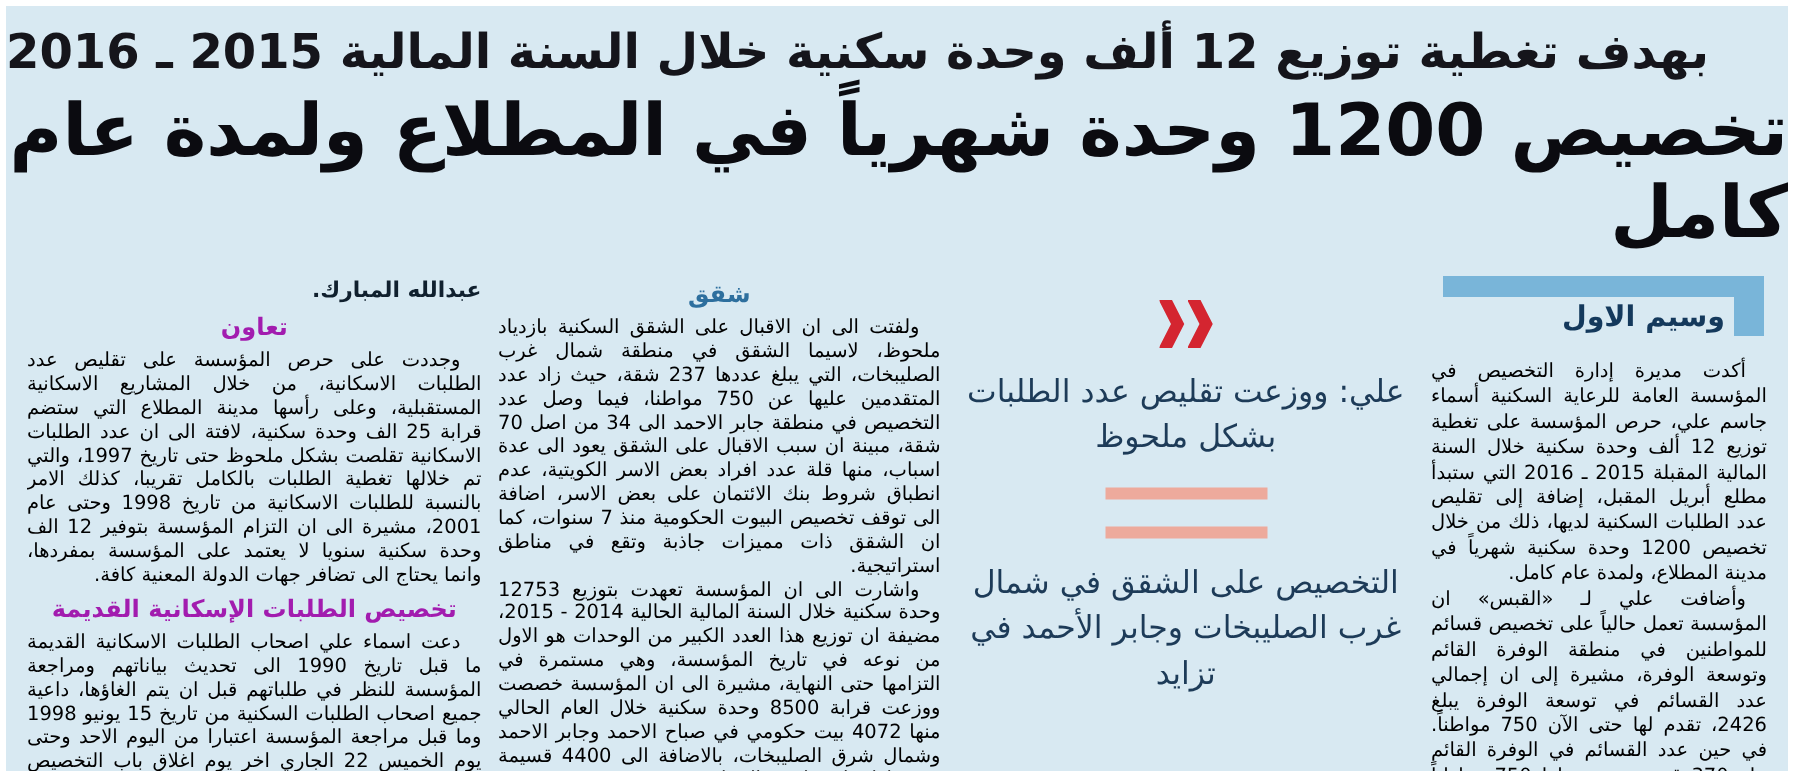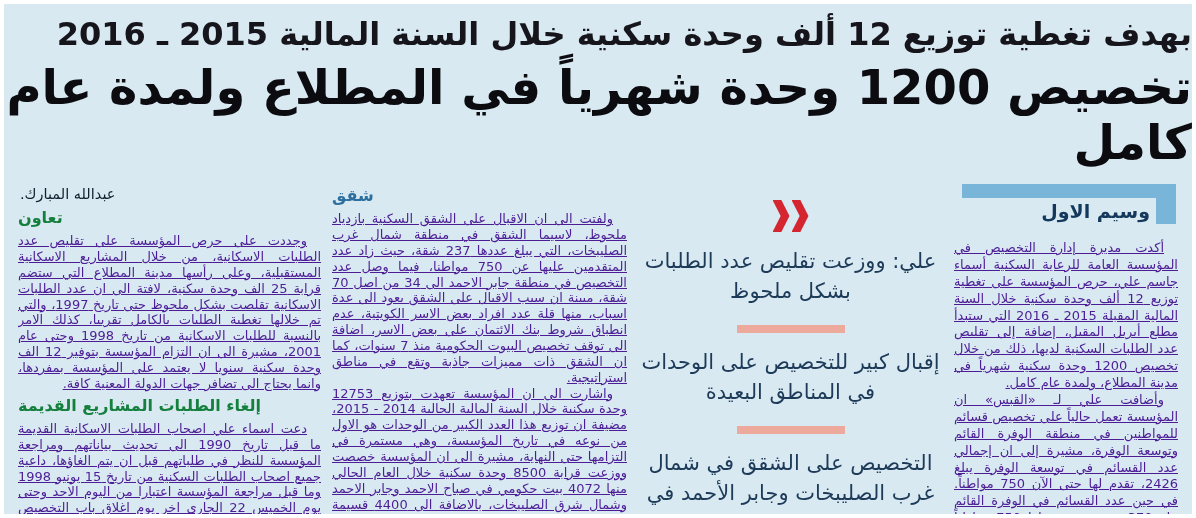--- a/index.html
+++ b/index.html
@@ -6,61 +6,61 @@
   body{
     width:1196px;height:518px;background:#ffffff;overflow:hidden;
     font-family:"DejaVu Sans", sans-serif;direction:rtl;
   }
   .page{
     position:absolute;left:4px;top:4px;width:1188px;height:510px;
     background:#d8e9f2;overflow:hidden;
   }
   
   .kicker{
-    margin-top:10px;text-align:right;
+    margin-top:10px;text-align:left;
     font-size:32px;font-weight:bold;color:#15151b;
     letter-spacing:0px;line-height:1.3;
   }
   .headline{
     margin-top:4px;
     font-size:48px;font-weight:bold;color:#0b0b10;
     letter-spacing:-1px;line-height:1.15;
   }
   
   .columns{
     display:flex;justify-content:space-between;
     padding:0 14px;margin-top:12px;height:338px;overflow:hidden;
   }
   .col{overflow:hidden;}
   .col-wasim{width:224px;}
   .col-quotes{width:305px;}
   .col-middle{width:295px;}
   .col-left{width:303px;}
   
-  .bodytext{font-size:13px;line-height:1.3;color:#4c1d95;text-align:justify;text-decoration:underline;}
+  .bodytext{font-size:13px;line-height:1.3;color:#000000;text-align:justify;}
   .bodytext-tight{line-height:1.22;}
   p.para{margin:0;text-indent:14px;}
   
   .byline-flag{position:relative;height:52px;margin-bottom:6px;}
   .flag-bar{position:absolute;top:2px;right:2px;left:8px;height:14px;background:#79b5d9;}
   .flag-tab{position:absolute;top:16px;right:2px;width:20px;height:26px;background:#79b5d9;}
   .flag-name{
     position:absolute;top:18px;right:28px;
     font-size:19px;font-weight:bold;color:#14395c;
   }
   
   .sec-head{
-    text-align:left;font-weight:bold;font-size:16px;
+    text-align:center;font-weight:bold;font-size:16px;
     color:#2d6f9e;margin:4px 0 6px;line-height:1.2;
   }
-  .sec-head.dark{color:#15803d;}
+  .sec-head.dark{color:#a21caf;}
   
   .byline-left{
-    text-align:left;direction:rtl;
-    font-size:14.5px;font-weight:normal;color:#10202e;
+    text-align:right;direction:rtl;
+    font-size:14.5px;font-weight:bold;color:#10202e;
     margin:4px 0 6px;padding-left:2px;
   }
   .byline-left .inner{display:inline-block;}
   
   .quotes{text-align:center;padding-top:18px;}
   .chev-row{display:flex;justify-content:center;gap:2px;}
   .chev{width:17px;height:32px;background:#d42530;}
   .chev.right{clip-path:polygon(0% 0%,52% 0%,100% 50%,52% 100%,0% 100%,48% 50%);}
   .quote-text{
     font-size:21px;line-height:1.45;color:#1d3b58;
@@ -90,21 +90,20 @@
       </div>
     </div>
 
     <div class="col col-quotes quotes">
       <div class="chev-row top">
         <span class="chev right"></span>
         <span class="chev right"></span>
       </div>
       <div class="quote-text">علي: ووزعت تقليص عدد الطلبات بشكل ملحوظ</div>
       <div class="quote-divider"></div>
-      <div class="quote-text">إقبال كبير للتخصيص على الوحدات في المناطق البعيدة</div>
       <div class="quote-divider"></div>
       <div class="quote-text">التخصيص على الشقق في شمال غرب الصليبخات وجابر الأحمد في تزايد</div>
 
     </div>
 
     <div class="col col-middle">
       <div class="sec-head">شقق</div>
       <div class="bodytext bodytext-tight">
         <p class="para">ولفتت الى ان الاقبال على الشقق السكنية بازدياد ملحوظ، لاسيما الشقق في منطقة شمال غرب الصليبخات، التي يبلغ عددها 237 شقة، حيث زاد عدد المتقدمين عليها عن 750 مواطنا، فيما وصل عدد التخصيص في منطقة جابر الاحمد الى 34 من اصل 70 شقة، مبينة ان سبب الاقبال على الشقق يعود الى عدة اسباب، منها قلة عدد افراد بعض الاسر الكويتية، عدم انطباق شروط بنك الائتمان على بعض الاسر، اضافة الى توقف تخصيص البيوت الحكومية منذ 7 سنوات، كما ان الشقق ذات مميزات جاذبة وتقع في مناطق استراتيجية.</p>
       </div>
@@ -114,20 +113,20 @@
     </div>
 
     <div class="col col-left">
       <div class="byline-left">
         <span class="inner">عبدالله المبارك.</span>
       </div>
       <div class="sec-head dark">تعاون</div>
       <div class="bodytext bodytext-tight">
         <p class="para">وجددت على حرص المؤسسة على تقليص عدد الطلبات الاسكانية، من خلال المشاريع الاسكانية المستقبلية، وعلى رأسها مدينة المطلاع التي ستضم قرابة 25 الف وحدة سكنية، لافتة الى ان عدد الطلبات الاسكانية تقلصت بشكل ملحوظ حتى تاريخ 1997، والتي تم خلالها تغطية الطلبات بالكامل تقريبا، كذلك الامر بالنسبة للطلبات الاسكانية من تاريخ 1998 وحتى عام 2001، مشيرة الى ان التزام المؤسسة بتوفير 12 الف وحدة سكنية سنويا لا يعتمد على المؤسسة بمفردها، وانما يحتاج الى تضافر جهات الدولة المعنية كافة.</p>
       </div>
-      <div class="sec-head dark">إلغاء الطلبات المشاريع القديمة</div>
+      <div class="sec-head dark">تخصيص الطلبات الإسكانية القديمة</div>
       <div class="bodytext bodytext-tight">
         <p class="para">دعت اسماء علي اصحاب الطلبات الاسكانية القديمة ما قبل تاريخ 1990 الى تحديث بياناتهم ومراجعة المؤسسة للنظر في طلباتهم قبل ان يتم الغاؤها، داعية جميع اصحاب الطلبات السكنية من تاريخ 15 يونيو 1998 وما قبل مراجعة المؤسسة اعتبارا من اليوم الاحد وحتى يوم الخميس 22 الجاري اخر يوم اغلاق باب التخصيص على منطقة غرب عبدالله مبارك.</p>
       </div>
     </div>
 
   </div>
 </div>
 
 </body></html>

